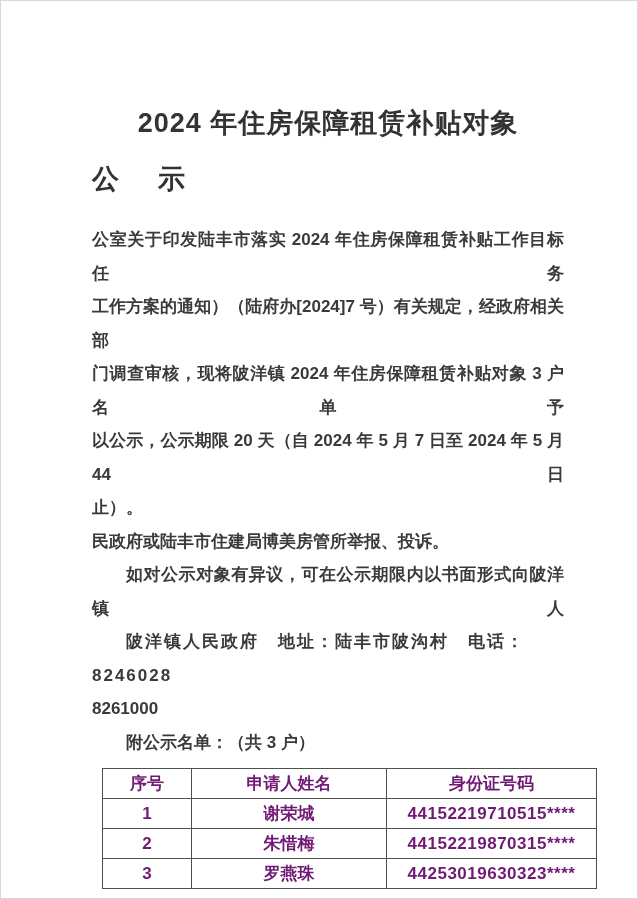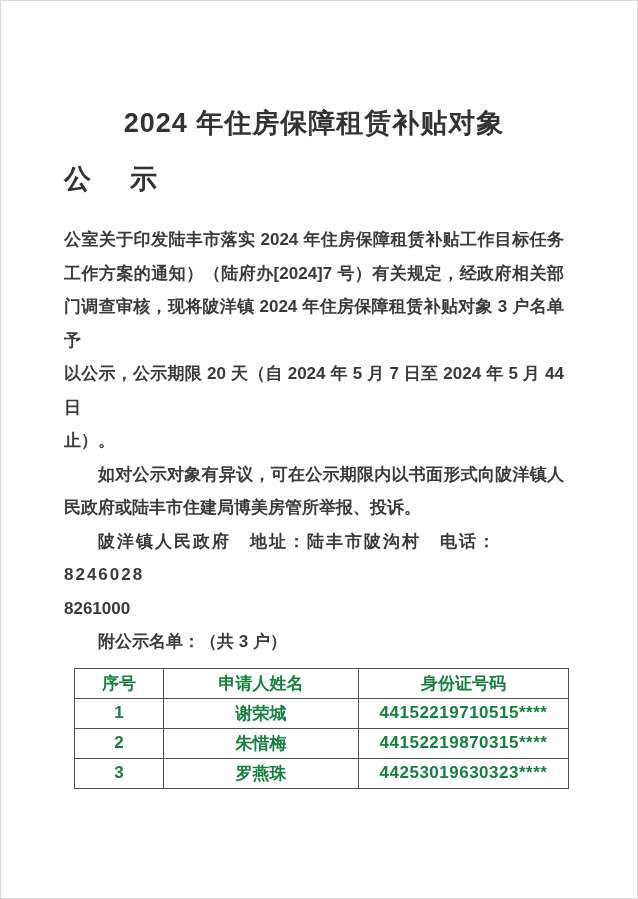--- a/index.html
+++ b/index.html
@@ -8,20 +8,21 @@
     width: 638px;
     height: 899px;
     margin: 0 auto;
     background: #ffffff;
     border: 1px solid #d8d8d8;
     box-sizing: border-box;
     overflow: hidden;
     font-family: "Liberation Sans", "DejaVu Sans", sans-serif;
     color: #3a3a3a;
     font-weight: bold;
+    padding-left: 28px;
   }
   .content { padding: 0 73px 0 63px; }
 
   .doc-title {
     margin: 104px 0 0 0;
     text-align: center;
     font-size: 27px;
     line-height: 36px;
     letter-spacing: 1px;
     color: #333333;
@@ -45,21 +46,21 @@
   .just { text-align: justify; text-align-last: justify; }
   .ind  { text-indent: 2em; }
   .spread { letter-spacing: 2px; }
 
   table.names-table {
     margin: 9px 0 0 10px;
     border-collapse: collapse;
     width: 494px;
     table-layout: fixed;
     font-size: 17px;
-    color: #15803d;
+    color: #701a75;
     border-radius: 31px;
   }
   .names-table th, .names-table td {
     border: 1px solid #4f4f4f;
     height: 29px;
     text-align: center;
     vertical-align: middle;
     font-weight: bold;
     padding: 0;
   }
@@ -74,22 +75,22 @@
     <h1 class="doc-title">2024 年住房保障租赁补贴对象</h1>
     <div class="doc-subtitle">公　示</div>
 
     <div class="bodytext">
       <div class="line just">公室关于印发陆丰市落实 2024 年住房保障租赁补贴工作目标任务</div>
       <div class="line just">工作方案的通知）（陆府办[2024]7 号）有关规定，经政府相关部</div>
       <div class="line just">门调查审核，现将陂洋镇 2024 年住房保障租赁补贴对象 3 户名单予</div>
       <div class="line just">以公示，公示期限 20 天（自 2024 年 5 月 7 日至 2024 年 5 月 44 日</div>
       <div class="line">止）。</div>
 
+      <div class="line">民政府或陆丰市住建局博美房管所举报、投诉。</div>
       <div class="line just ind">如对公示对象有异议，可在公示期限内以书面形式向陂洋镇人</div>
-      <div class="line">民政府或陆丰市住建局博美房管所举报、投诉。</div>
 
       <div class="line ind spread">陂洋镇人民政府　地址：陆丰市陂沟村　电话：8246028</div>
       <div class="line">8261000</div>
 
       <div class="line ind">附公示名单：（共 3 户）</div>
     </div>
 
     <table class="names-table">
       <colgroup>
         <col style="width:89px">

